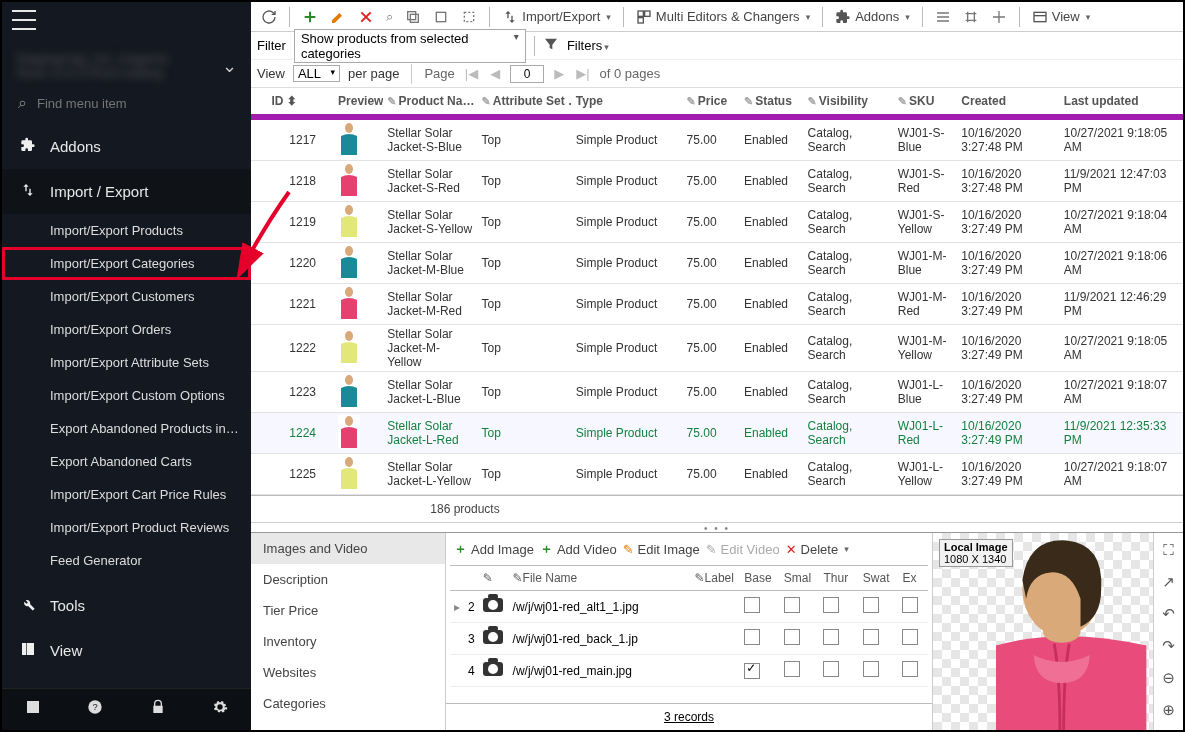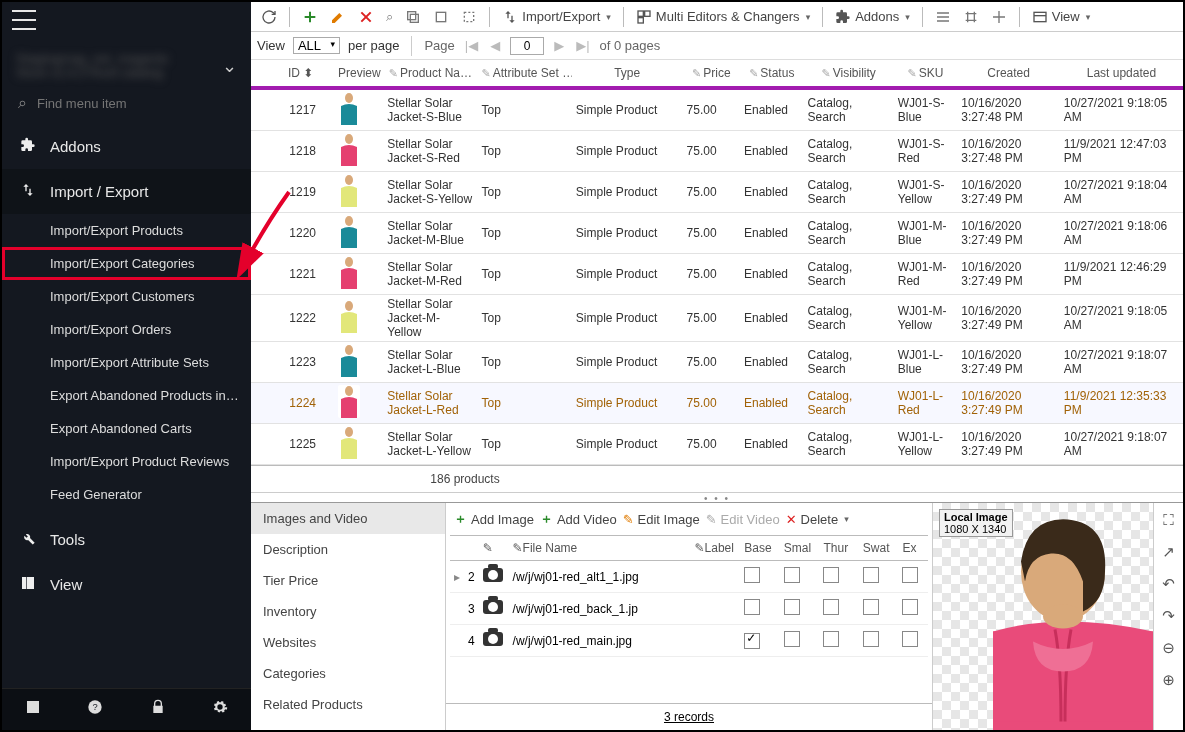--- a/index.html
+++ b/index.html
@@ -44,24 +44,24 @@
 
 .pagerbar { display: flex; align-items: center; gap: 8px; padding: 4px 6px; border-bottom: 1px solid #ddd; font-size: 13px; color: #666; height: 28px; }
 .pagerbar .dd { border: 1px solid #aaa; padding: 0 18px 0 4px; position: relative; color: #000; }
 .pagerbar .dd::after { content: "▾"; position: absolute; right: 4px; top: 1px; font-size: 9px; }
 .pagerbar input { width: 34px; border: 1px solid #aaa; text-align: center; font-size: 12px; padding: 1px; }
 .pagerbar .navbtn { color: #bbb; cursor: pointer; padding: 0 2px; }
 
 
 .grid-wrap { flex: 0 0 auto; overflow: hidden; }
 .grid { width: 100%; border-collapse: collapse; font-size: 12px; table-layout: fixed; }
-.grid th { text-align: center; font-weight: normal; color: #555; padding: 6px 4px; border-bottom: 4px solid #a21caf; white-space: nowrap; overflow: hidden; background: #fff; position: relative; }
+.grid th { text-align: left; font-weight: bold; color: #555; padding: 6px 4px; border-bottom: 6px solid #a21caf; white-space: nowrap; overflow: hidden; background: #fff; position: relative; }
 .grid th .pencil { color: #aaa; font-size: 11px; margin-right: 2px; }
 .grid td { padding: 2px 4px; border-bottom: 1px solid #e2e2e2; vertical-align: middle; color: #333; }
-.grid tr.sel td { color: #a16207; }
+.grid tr.sel td { color: #15803d; }
 .grid tr.sel { background: #f7f8ff; }
 .grid .id { text-align: right; padding-right: 18px; }
 .grid .price { text-align: left; padding-right: 4px; }
 .thumb { width: 22px; height: 33px; border-radius: 2px; }
 .grid-footer { border-top: 1px solid #bbb; text-align: left; padding: 6px 4px; font-size: 12px; color: #444; }
 .gf-inner { width: 180px; text-align: center; margin-left: 120px; }
 
 .splitter { height: 10px; background: #fff; text-align: center; color: #888; font-size: 10px; border-top: 1px solid #ccc; letter-spacing: 2px; }
 
 
@@ -140,22 +140,24 @@
       </span>
       <span>Import / Export</span>
     </div>
 
     <ul class="sb-sub" id="submenu">
         <li>Import/Export Products</li>
         <li class="highlight">Import/Export Categories</li>
         <li>Import/Export Customers</li>
         <li>Import/Export Orders</li>
         <li>Import/Export Attribute Sets</li>
+        <li>Import/Export Custom Options</li>
         <li>Export Abandoned Products in C...</li>
         <li>Export Abandoned Carts</li>
+        <li>Import/Export Cart Price Rules</li>
         <li>Import/Export Product Reviews</li>
         <li>Feed Generator</li>
       </ul>
 
     <div class="sb-section" style="margin-top:6px">
       <span>
         <svg class="ico16" viewBox="0 0 24 24" fill="#eee">
             <path d="M22 19l-7-7c.6-1.5.3-3.3-1-4.6-1.4-1.4-3.5-1.7-5.2-.8l3 3-2.1 2.1-3-3c-.9 1.7-.6 3.8.8 5.2 1.3 1.3 3.1 1.6 4.6 1l7 7 2.9-2.9z"></path>
           </svg>
       </span>
@@ -292,20 +294,29 @@
       <span class="tb-btn">
         <svg class="ico16" viewBox="0 0 24 24" fill="none" stroke="#555" stroke-width="2">
             <rect x="3" y="5" width="18" height="14"></rect>
             <path d="M3 10h18"></path>
           </svg>
         <span>View</span>
           <span class="caret">▾</span>
       </span>
     </div>
 
+    <div class="filterbar">
+      <span>Filter</span>
+      <span class="dd" style="width:232px">Show products from selected categories</span>
+      <span style="width:1px;height:20px;background:#bbb"></span>
+      <span><svg class="ico16" viewBox="0 0 24 24" fill="#555">
+            <path d="M3 4h18l-7 9v7l-4-2v-5z"></path>
+          </svg></span>
+      <span><span>Filters</span><span class="caret">▾</span></span>
+    </div>
 
     <div class="pagerbar">
       <span style="color:#333">View</span>
       <span class="dd">ALL</span>
       <span style="color:#333">per page</span>
       <span style="width:1px;height:20px;background:#ccc;margin:0 4px"></span>
       <span>Page</span>
       <span class="navbtn">|◀</span>
       <span class="navbtn">◀</span>
       <input value="0" style="">

